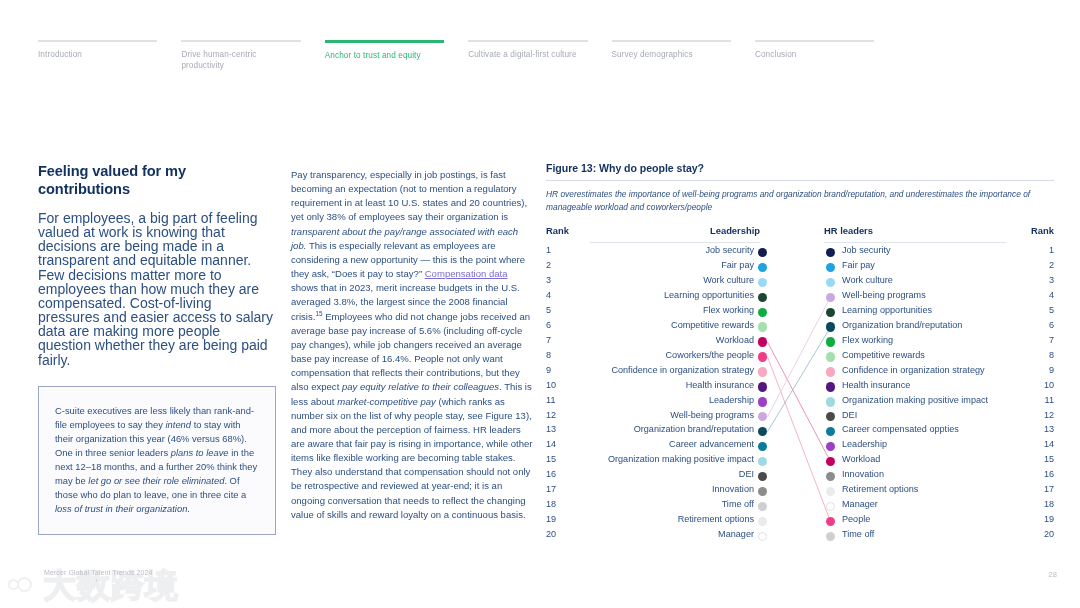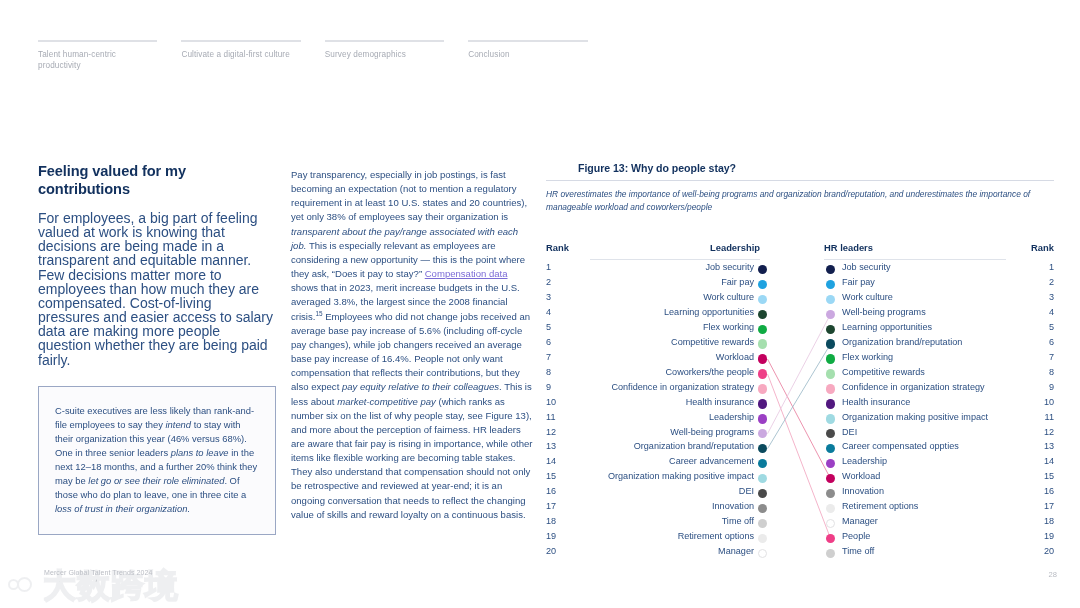--- a/index.html
+++ b/index.html
@@ -50,29 +50,29 @@
   
   .col-mid { position: absolute; left: 291px; top: 168px; width: 243px; }
   .col-mid .body-text { font-size: 9.55px; line-height: 14.15px; }
   .link { color: #7b6bd6; text-decoration: underline; }
   sup { font-size: 6.4px; vertical-align: super; line-height: 0; }
 
   
   .figure { position: absolute; left: 546px; top: 162px; width: 508px; }
   .fig-title {
     font-size: 10.6px; font-weight: bold; color: #12315e;
-    padding-bottom: 6px; letter-spacing: -.05px; margin-left: 32px;
+    padding-bottom: 6px; letter-spacing: -.05px;
   }
   .fig-rule { height: 1px; background: #d6dae4; }
   .fig-sub {
     font-size: 8.4px; font-style: italic; color: #2c4f82;
     line-height: 12.6px; padding-top: 7px; padding-bottom: 8px;
   }
 
-  .chart { position: relative; margin-top: 21px; }
+  .chart { position: relative; margin-top: 4px; }
   .chart-head {
     position: relative; height: 20px;
   }
   .ch-rank-l  { position: absolute; left: 0px;   top: 0; font-size: 9.4px; font-weight: bold; color: #12315e; }
   .ch-emp     { position: absolute; left: 0px;   top: 0; width: 214px; text-align: right; font-size: 9.4px; font-weight: bold; color: #12315e; }
   .ch-hr      { position: absolute; left: 278px; top: 0; font-size: 9.4px; font-weight: bold; color: #12315e; }
   .ch-rank-r  { position: absolute; right: 0px;  top: 0; font-size: 9.4px; font-weight: bold; color: #12315e; }
   .head-rule-l { position: absolute; left: 44px;  top: 17px; width: 170px; height: 1px; background: #dfe3ea; }
   .head-rule-r { position: absolute; left: 278px; top: 17px; width: 182px; height: 1px; background: #dfe3ea; }
 
@@ -130,21 +130,29 @@
   .wm-mark i:nth-child(2) { left: 9px; top: 2px; width: 15px; height: 15px; }
 </style>
 </head>
 <body>
 
 <div class="page">
 
   <div class="topnav" id="topnav">
       <div class="nav-item">
         <div class="nav-rule"></div>
-        <div class="nav-label">Talent human-centric productivity</div>
+        <div class="nav-label">Introduction</div>
+      </div>
+      <div class="nav-item">
+        <div class="nav-rule"></div>
+        <div class="nav-label">Drive human-centric productivity</div>
+      </div>
+      <div class="nav-item active">
+        <div class="nav-rule"></div>
+        <div class="nav-label">Anchor to trust and equity</div>
       </div>
       <div class="nav-item">
         <div class="nav-rule"></div>
         <div class="nav-label">Cultivate a digital-first culture</div>
       </div>
       <div class="nav-item">
         <div class="nav-rule"></div>
         <div class="nav-label">Survey demographics</div>
       </div>
       <div class="nav-item">

